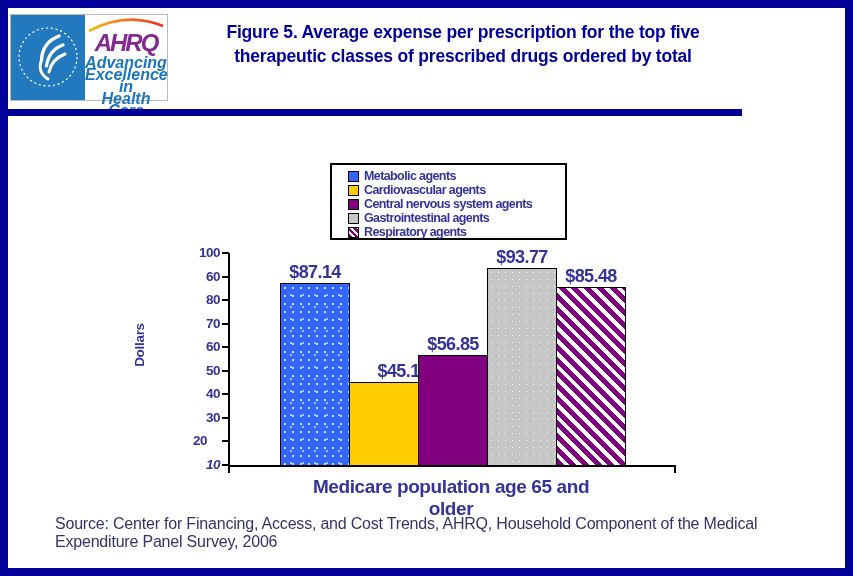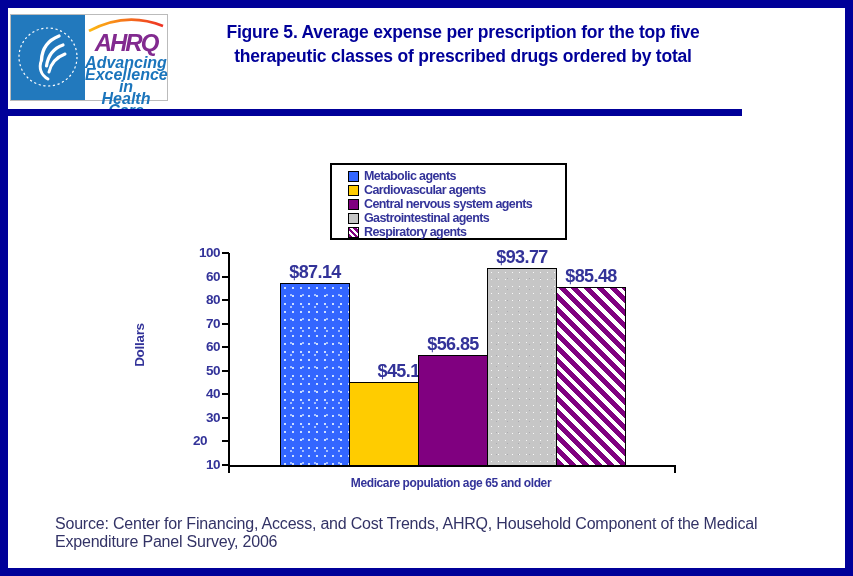--- a/index.html
+++ b/index.html
@@ -68,21 +68,21 @@
   .bar-value{
     position:absolute;width:90px;text-align:center;
     color:#333399;font-weight:bold;font-size:18px;letter-spacing:-0.6px;
   }
   .ylabel{
     position:absolute;left:72px;top:329px;width:120px;height:16px;text-align:center;
     transform:rotate(-90deg);color:#333399;font-weight:bold;font-size:13.5px;letter-spacing:-0.3px;
   }
   .xlabel{
     position:absolute;left:293px;top:468px;width:300px;text-align:center;
-    color:#333399;font-weight:bold;font-size:12px;letter-spacing:-0.4px;
+    color:#333399;font-weight:bold;font-size:19px;letter-spacing:-0.4px;
   }
   .source{
     position:absolute;left:47px;top:507px;width:720px;
     color:#333366;font-size:16px;letter-spacing:-0.2px;
   }
 </style>
 </head>
 <body>
 
 <div class="frame">
@@ -165,21 +165,21 @@
         <div class="ytick-label" style="left: 172px; top: 331.222px;">60</div>
         <div class="ytick-mark" style="left: 214px; top: 338.222px;"></div>
         <div class="ytick-label" style="left: 172px; top: 354.778px;">50</div>
         <div class="ytick-mark" style="left: 214px; top: 361.778px;"></div>
         <div class="ytick-label" style="left: 172px; top: 378.333px;">40</div>
         <div class="ytick-mark" style="left: 214px; top: 385.333px;"></div>
         <div class="ytick-label" style="left: 172px; top: 401.889px;">30</div>
         <div class="ytick-mark" style="left: 214px; top: 408.889px;"></div>
         <div class="ytick-label" style="left: 172px; top: 425.444px; text-align: center;">20</div>
         <div class="ytick-mark" style="left: 214px; top: 432.444px;"></div>
-        <div class="ytick-label" style="left: 172px; top: 449px;">10</div>
+        <div class="ytick-label" style="left: 172px; top: 449px; font-style: italic;">10</div>
         <div class="ytick-mark" style="left: 214px; top: 456px;"></div>
         <div class="bar bar-blue" style="left: 272px; top: 275.292px; width: 70px; height: 182.708px;"></div>
         <div class="bar-value" style="left: 262px; top: 254.292px;">$87.14</div>
         <div class="bar bar-yellow" style="left: 341px; top: 374.202px; width: 70px; height: 83.7978px;"></div>
         <div class="bar-value" style="left: 331px; top: 353.202px; text-align: right;">$45.15</div>
         <div class="bar bar-purple" style="left: 410px; top: 346.642px; width: 70px; height: 111.358px;"></div>
         <div class="bar-value" style="left: 400px; top: 325.642px;">$56.85</div>
         <div class="bar bar-gray" style="left: 479px; top: 259.675px; width: 70px; height: 198.325px;"></div>
         <div class="bar-value" style="left: 469px; top: 238.675px;">$93.77</div>
         <div class="bar bar-hatch" style="left: 548px; top: 279.203px; width: 70px; height: 178.797px;"></div>

